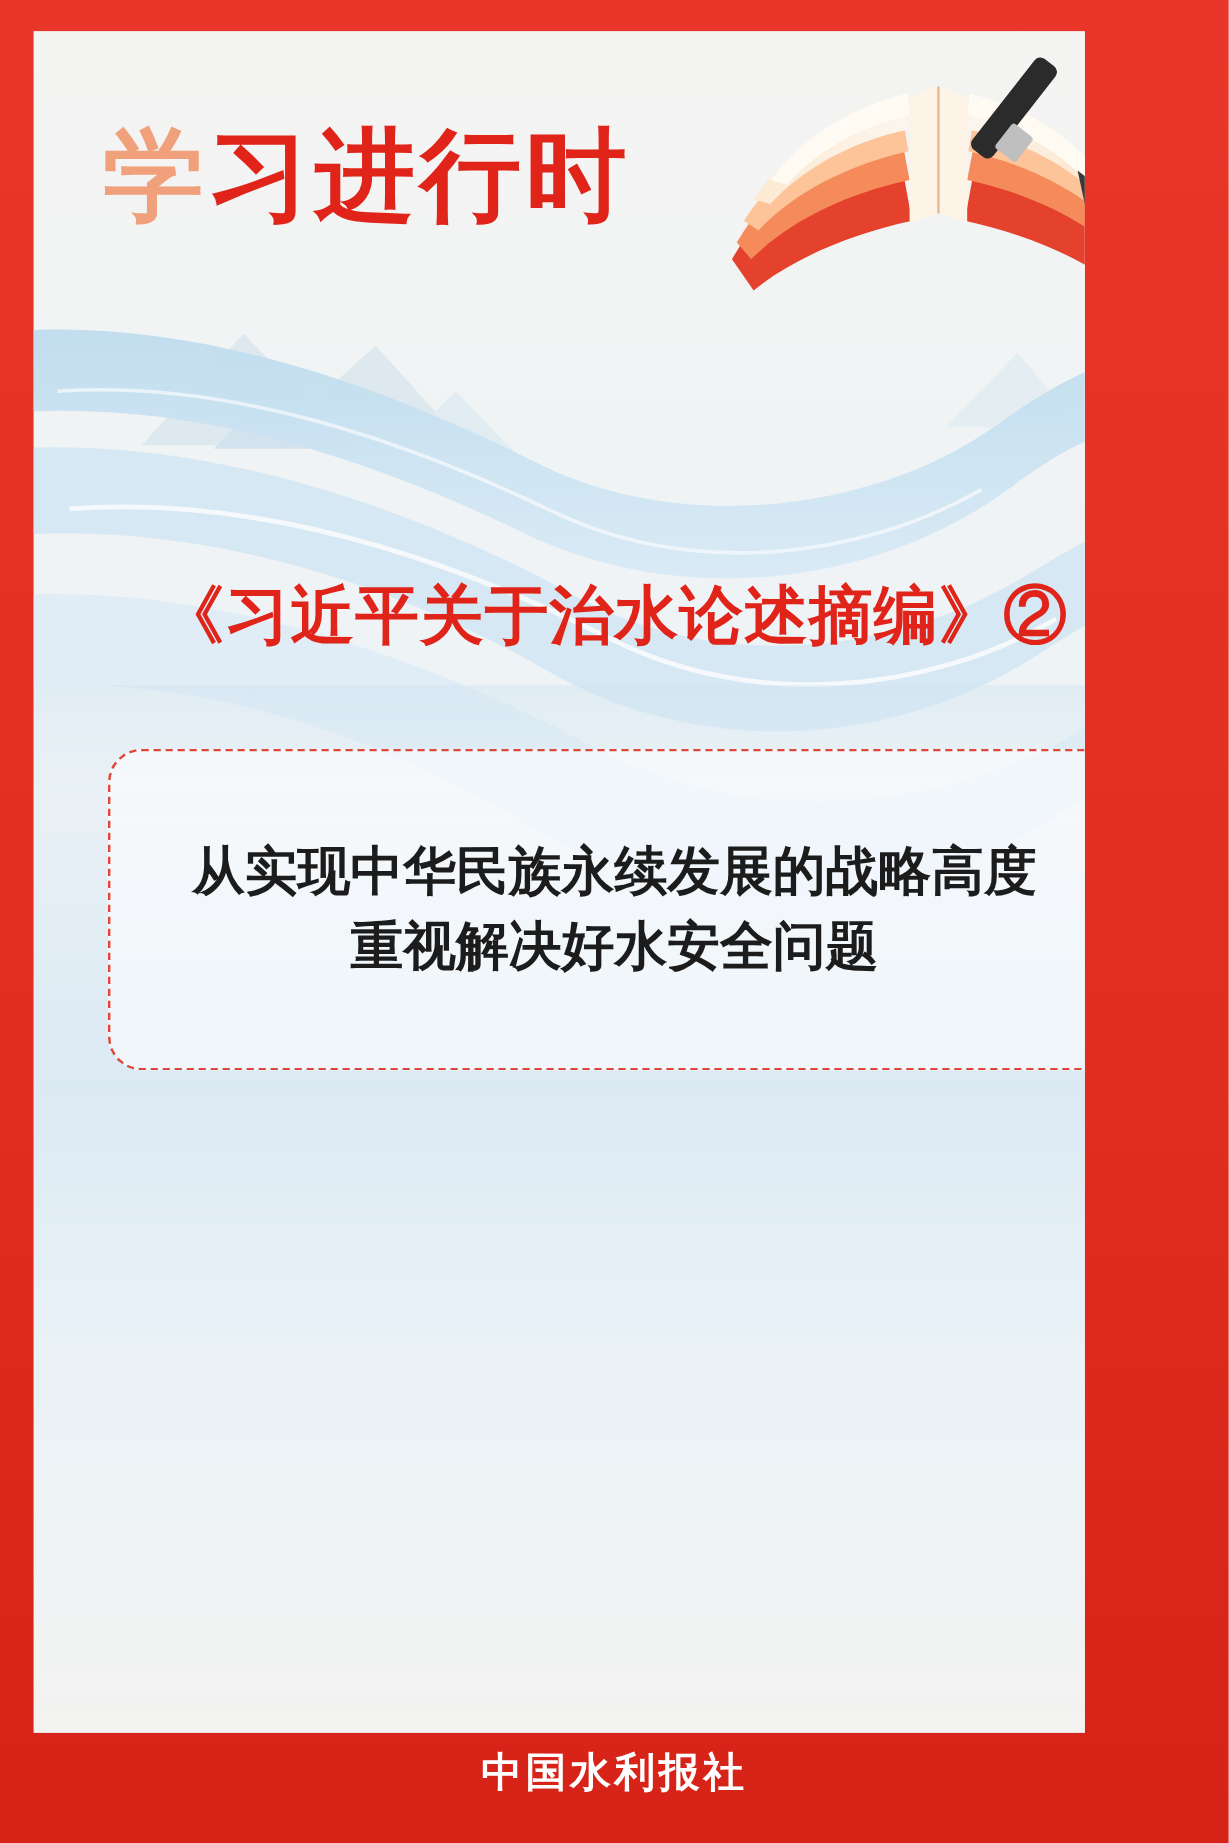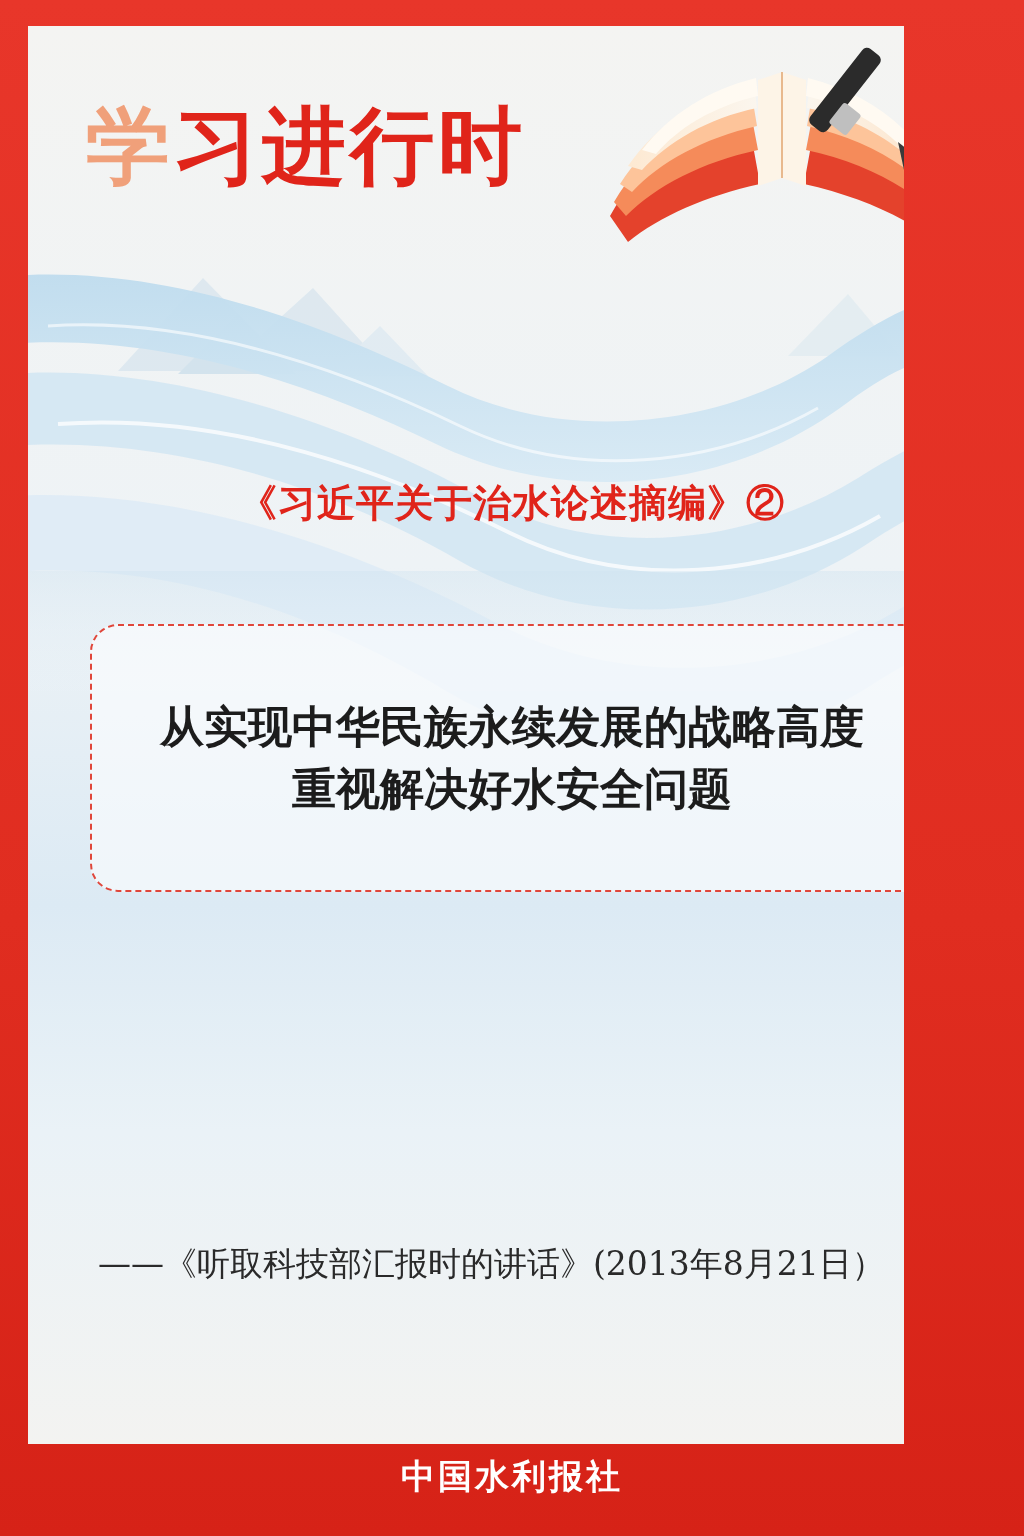--- a/index.html
+++ b/index.html
@@ -77,21 +77,21 @@
 
   
   #main-title {
     position: absolute;
     left: 0;
     top: 452px;
     width: 968px;
     text-align: center;
     font-family: "DejaVu Serif", serif;
     font-weight: bold;
-    font-size: 38px;
+    font-size: 53px;
     color: #e0241a;
     letter-spacing: 1px;
     white-space: nowrap;
   }
 
   
   #subtitle-box {
     position: absolute;
     left: 62px;
     top: 598px;
@@ -272,21 +272,20 @@
 
     <div id="main-title">《习近平关于治水论述摘编》②</div>
 
     <div id="subtitle-box">
       <div id="subtitle-text">
         <div>从实现中华民族永续发展的战略高度</div>
         <div>重视解决好水安全问题</div>
       </div>
     </div>
 
-    <div id="quote-source">——《听取科技部汇报时的讲话》(2013年8月21日）</div>
 
   </div>
 
   <div id="footer">
     <div id="footer-text">中国水利报社</div>
   </div>
 
 </div>
 
 </body></html>

